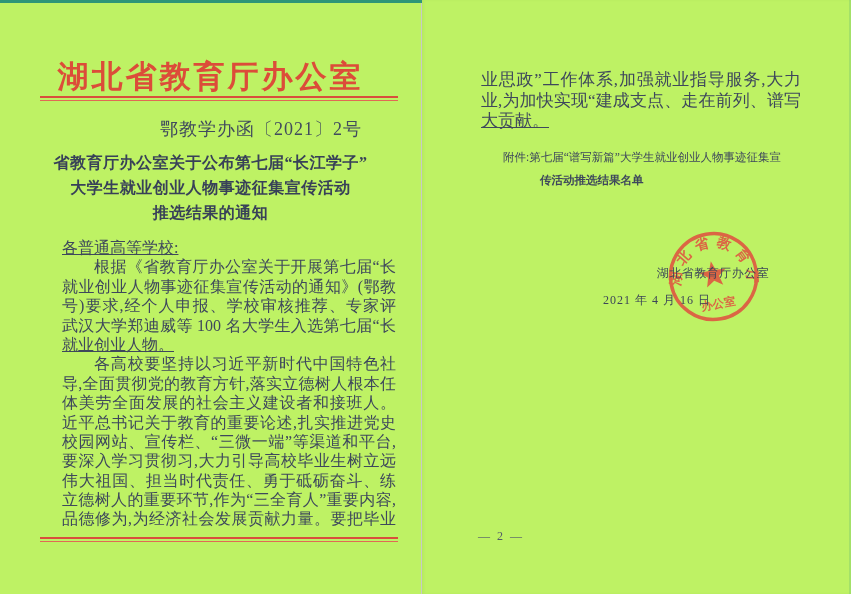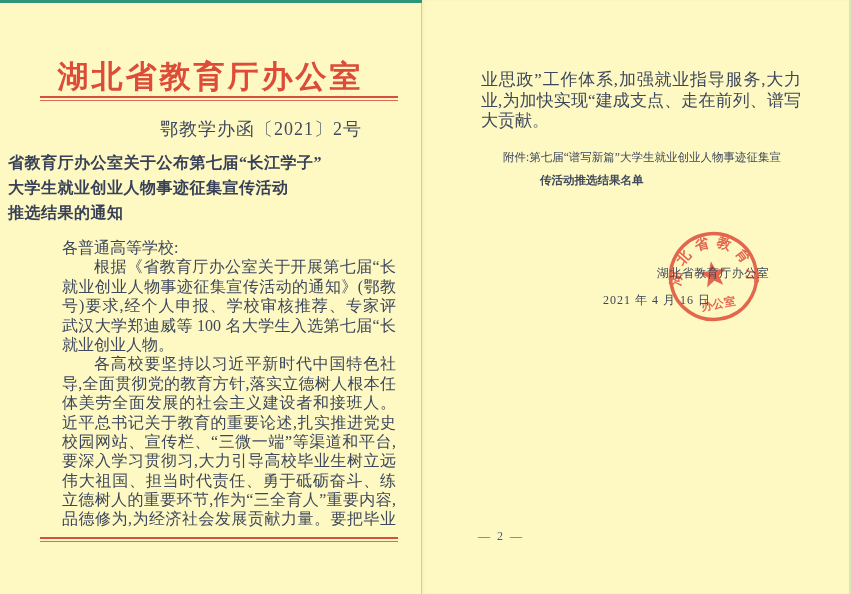--- a/index.html
+++ b/index.html
@@ -1,21 +1,21 @@
 <!DOCTYPE html>
 <html><head>
 <meta charset="utf-8">
 <style>
   html,body{margin:0;padding:0;}
   body{
     width:851px;height:594px;position:relative;overflow:hidden;
     background:#eef1ee;
     font-family:"Liberation Serif","DejaVu Serif",serif;
   }
-  .page{position:absolute;top:0;bottom:0;background:#fef9c3;}
+  .page{position:absolute;top:0;bottom:0;background:#bef264;}
   .page-left{left:0;width:421px;border-right:1px solid #c6cac7;}
   .page-right{left:422px;width:429px;box-shadow:inset 2px 0 3px rgba(0,0,0,0.04);}
   .teal-bar{position:absolute;top:0;left:0;width:422px;height:3px;background:#2e9678;}
   .right-edge-tint{position:absolute;top:0;right:0;width:2px;height:594px;background:rgba(46,150,120,0.18);}
 
   .letterhead{
     position:absolute;top:56px;left:0;right:0;margin:0;
     text-align:center;font-size:31px;font-weight:bold;color:#dc4c39;
     letter-spacing:3px;white-space:nowrap;
   }
@@ -23,35 +23,35 @@
     position:absolute;left:40px;right:23px;height:2px;
     border-top:2px solid #d94f3c;border-bottom:1px solid #e06a55;
   }
   .red-rule.head{top:96px;}
   .red-rule.foot{top:537px;}
   .doc-number{
     position:absolute;top:117px;right:59px;
     font-size:18px;color:#414b5e;letter-spacing:1px;white-space:nowrap;
   }
   .notice-title{
-    position:absolute;top:150px;left:0;right:0;
-    font-size:16px;font-weight:bold;color:#384158;line-height:25px;letter-spacing:0.5px;padding-left:8px;
+    position:absolute;top:150px;left:0;right:0;text-align:center;
+    font-size:16px;font-weight:bold;color:#384158;line-height:25px;letter-spacing:0.5px;
   }
   .body-left{
     position:absolute;top:238px;left:62px;right:25px;
     font-size:16px;color:#3e485c;
   }
   .body-left .ln{line-height:19.4px;height:19.4px;}
   .body-right{
     position:absolute;top:70px;left:59px;right:50px;
     font-size:17px;color:#3e485c;
   }
   .body-right .ln{line-height:20.5px;height:20.5px;}
   .jline{text-align:justify;text-align-last:justify;overflow:hidden;}
-  .lline{text-align:left;white-space:nowrap;}
+  .lline{text-align:left;white-space:nowrap;text-decoration:underline;}
   .indent{text-indent:2em;}
 
   .attachment{
     position:absolute;top:146px;left:59px;right:36px;
     font-size:11.5px;color:#3e485c;line-height:23px;
   }
   .attachment .a1{text-indent:22px;white-space:nowrap;}
   .attachment .a2{padding-left:59px;white-space:nowrap;font-weight:bold;}
 
   .sig-name{

